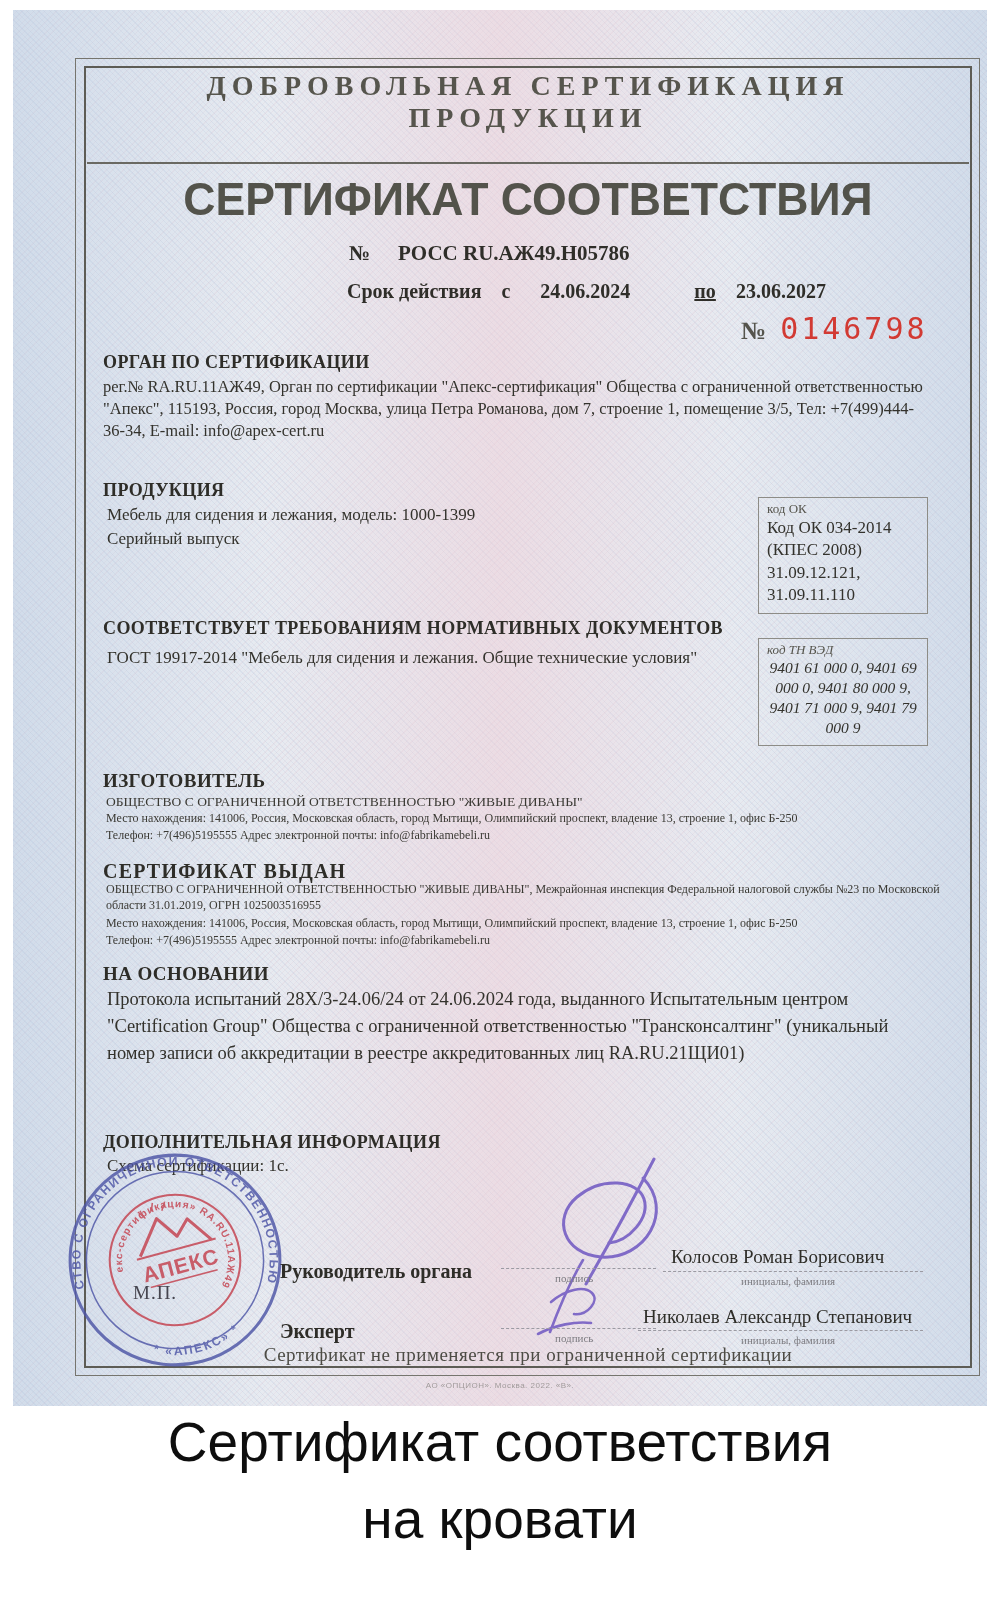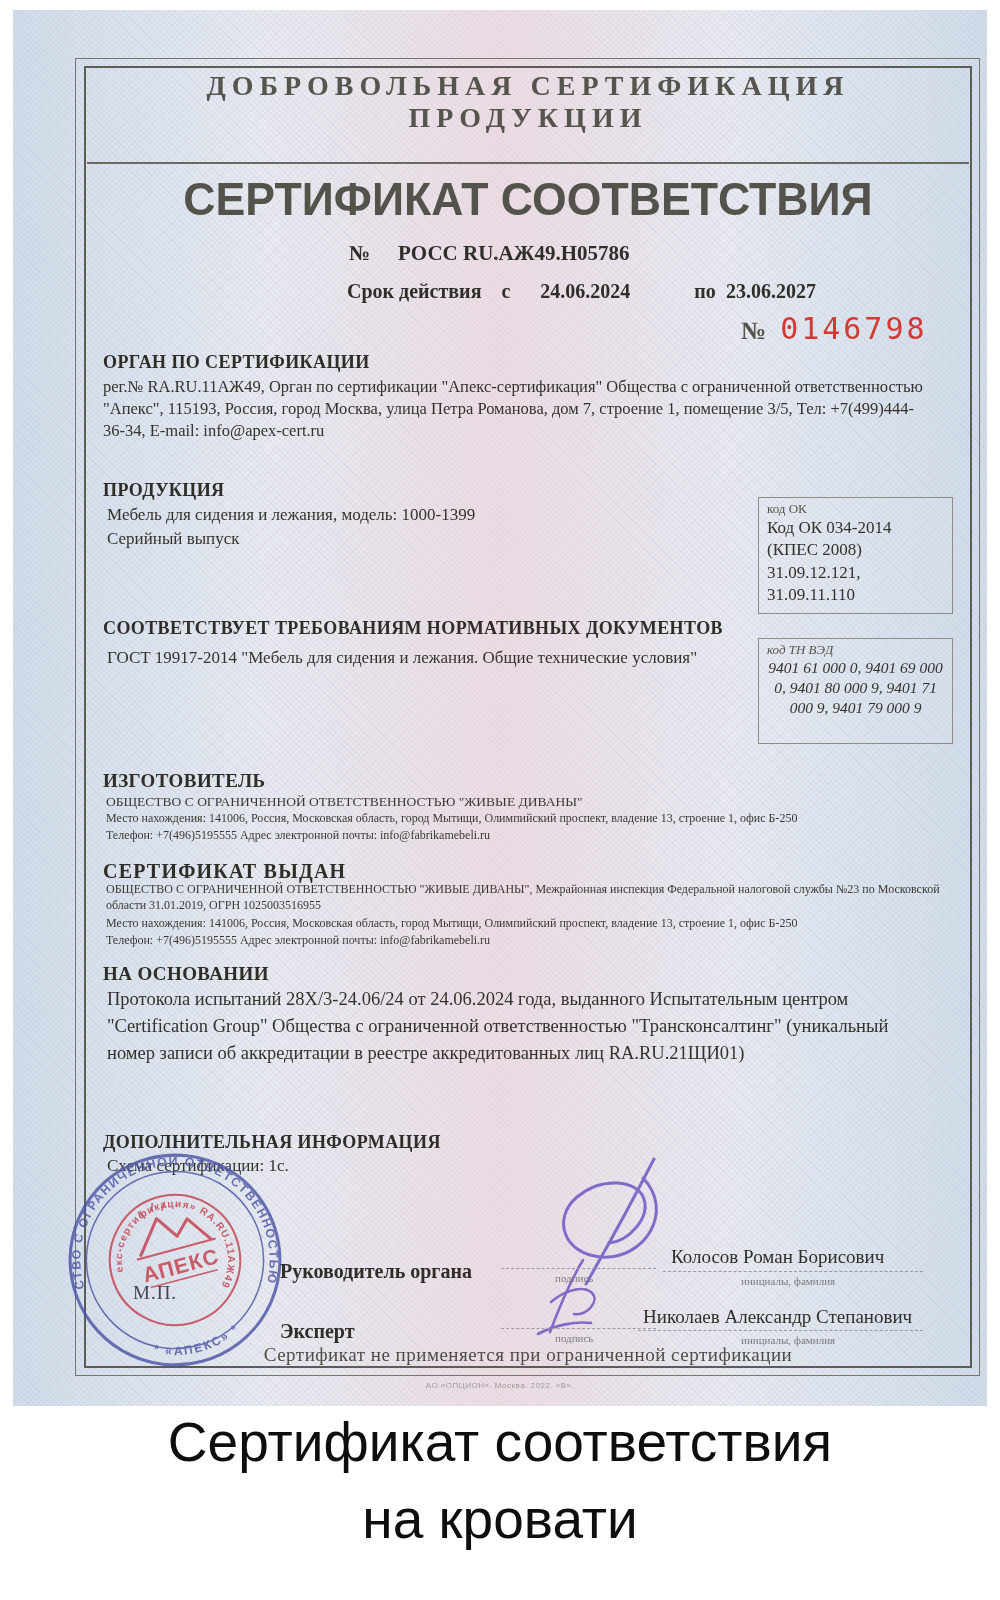--- a/index.html
+++ b/index.html
@@ -29,31 +29,31 @@
     font-family:"Liberation Sans", sans-serif; font-size:46px; font-weight:bold;
     color:#53534b; letter-spacing:0px; transform:scaleX(.97);
   }
   .cert-number-row { position:absolute; left:336px; top:231px; display:flex; gap:28px;
     font-size:21px; font-weight:bold; color:#2f2e29; }
   .validity-row { position:absolute; left:334px; top:270px; display:flex;
     font-size:20px; font-weight:bold; color:#2f2e29; }
   .validity-row .v-label { margin-right:20px; }
   .validity-row .v-from-label { margin-right:30px; }
   .validity-row .v-from { margin-right:64px; }
-  .validity-row .v-to-label { margin-right:10px; }
+  .validity-row .v-to-label { margin-right:20px;text-decoration:underline; }
   .blank-number-row { position:absolute; left:728px; top:301px; display:flex; align-items:baseline; gap:14px; }
   .blank-number-row .num-sign { font-size:25px; font-weight:bold; color:#55544c; }
   .blank-number-row .num-value { font-family:"DejaVu Sans Mono", monospace; font-size:30px;
     color:#d23a33; letter-spacing:3px; }
 
   .sec-heading { position:absolute; left:90px; font-weight:bold; font-size:18px; color:#2e2d28; letter-spacing:.4px; }
   .sec-text { position:absolute; left:90px; font-size:16.5px; color:#33322c; line-height:1.33; }
   .small-line { position:absolute; left:93px; font-size:12px; color:#3a3933; width:862px; line-height:1.3; }
 
-  .code-box { position:absolute; left:745px; width:195px; border:1px solid #8d8c86; padding:3px 8px 6px 8px;
+  .code-box { position:absolute; left:745px; width:170px; border:1px solid #8d8c86; padding:3px 8px 6px 8px;
     background:rgba(255,255,255,0.05); }
   .code-box .code-label { font-size:13px; color:#55544c; }
   .code-box .code-lines { font-size:17px; color:#33322c; line-height:1.32; }
   .code-box.tnved .code-lines { font-size:15.5px; line-height:1.3;text-align:center; }
 
   .sign-role { position:absolute; font-weight:bold; font-size:20px; color:#2e2d28; }
   .dash-line { position:absolute; border-bottom:1.5px dashed #9b9aa2; }
   .tiny-label { position:absolute; font-size:11px; color:#7c7b80; }
   .sign-name { position:absolute; font-size:19px; color:#2f2e29; }
 

